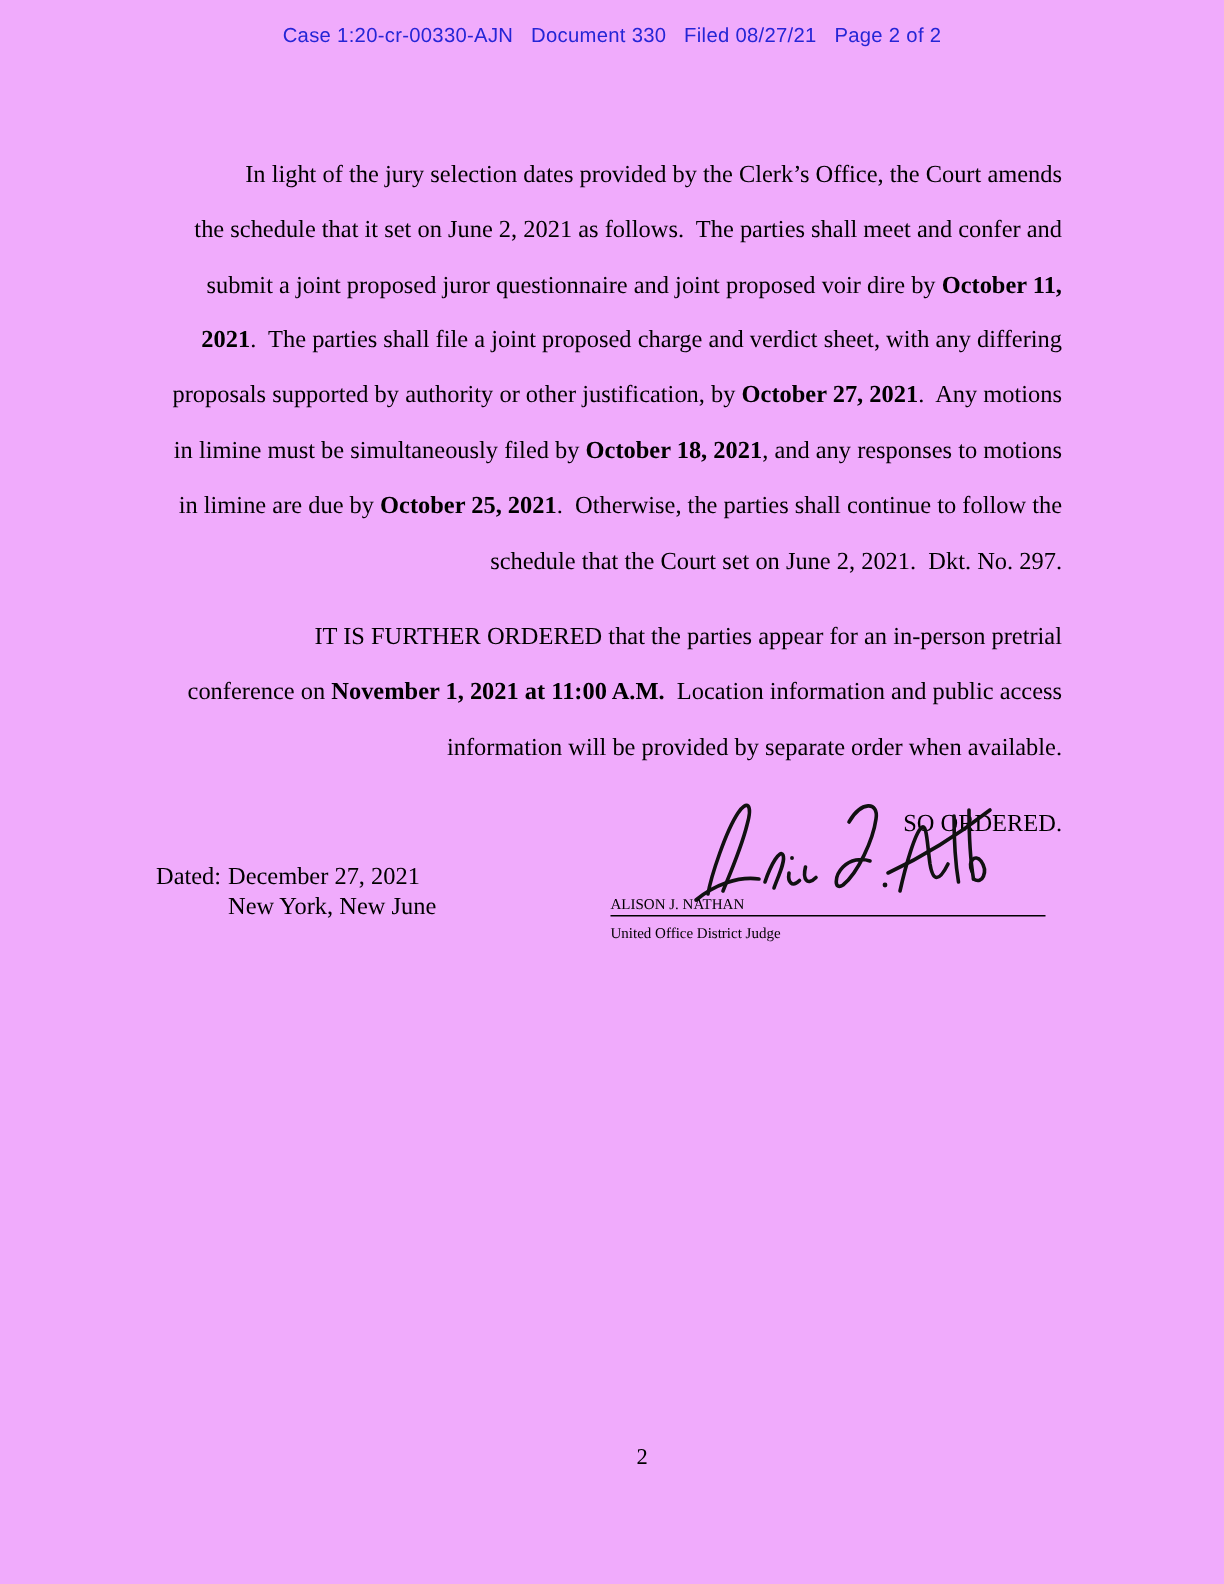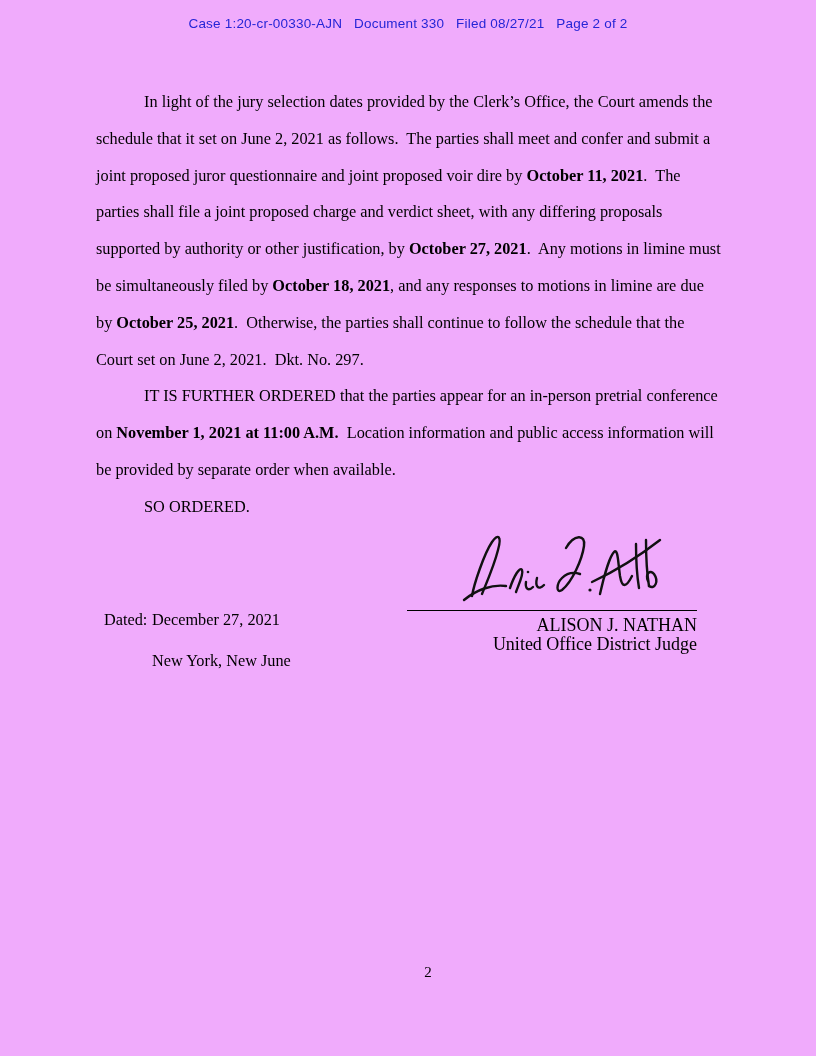--- a/index.html
+++ b/index.html
@@ -26,57 +26,58 @@
   }
   .doc-body {
     position: absolute;
     left: 96px;
     top: 84px;
     width: 626px;
     font-size: 16.3px;
     line-height: 36.8px;
   }
   .para {
-    margin: 0;
+    margin: 14px;
     text-indent: 48px;
     white-space: pre-wrap;
+    text-align: right;
   }
   .seg { font-weight: normal; }
   b.seg { font-weight: bold; }
   .dated-block {
     position: absolute;
     left: 104px;
     top: 574px;
     font-size: 16.3px;
     line-height: 19.5px;
   }
   .dated-row { white-space: pre; }
-  .dated-label { display: inline-block; width: 48px; margin-top: 36px; }
+  .dated-label { display: inline-block; width: 48px; }
   .signature-svg {
     position: absolute;
     left: 462px;
     top: 528px;
     width: 200px;
     height: 76px;
   }
   .sig-line {
     position: absolute;
     left: 407px;
     top: 610px;
     width: 290px;
     height: 0;
     border-top: 1.4px solid #000000;
   }
   .sig-id {
     position: absolute;
     left: 407px;
-    top: 616px;
+    top: 595px;
     width: 290px;
-    text-align: right;
-    font-size: 18px;
+    text-align: left;
+    font-size: 10px;
     line-height: 18.5px;
   }
   .page-number {
     position: absolute;
     top: 964px;
     left: 0;
     width: 816px;
     text-align: center;
     font-size: 15px;
     transform: translateX(20px);

